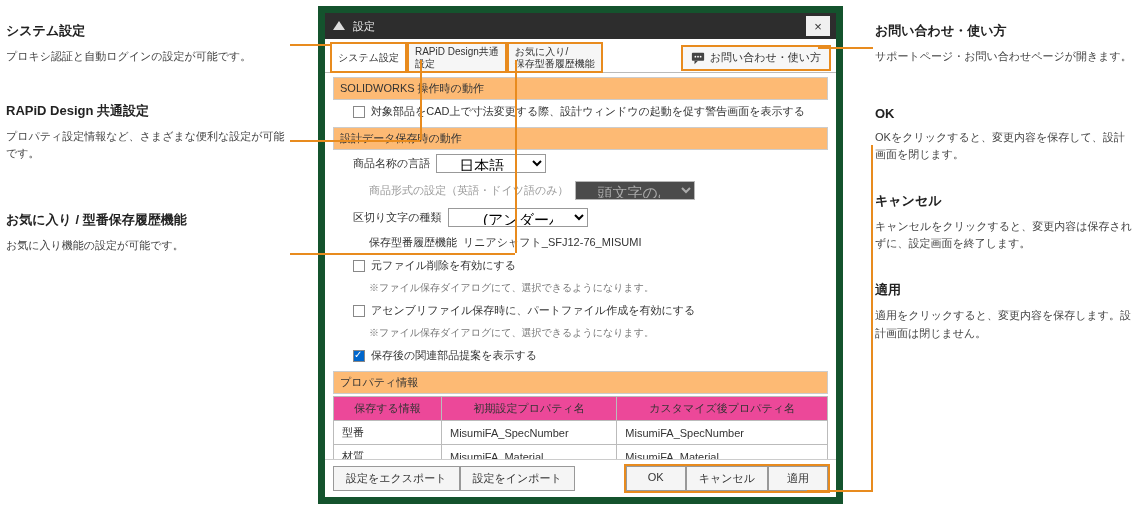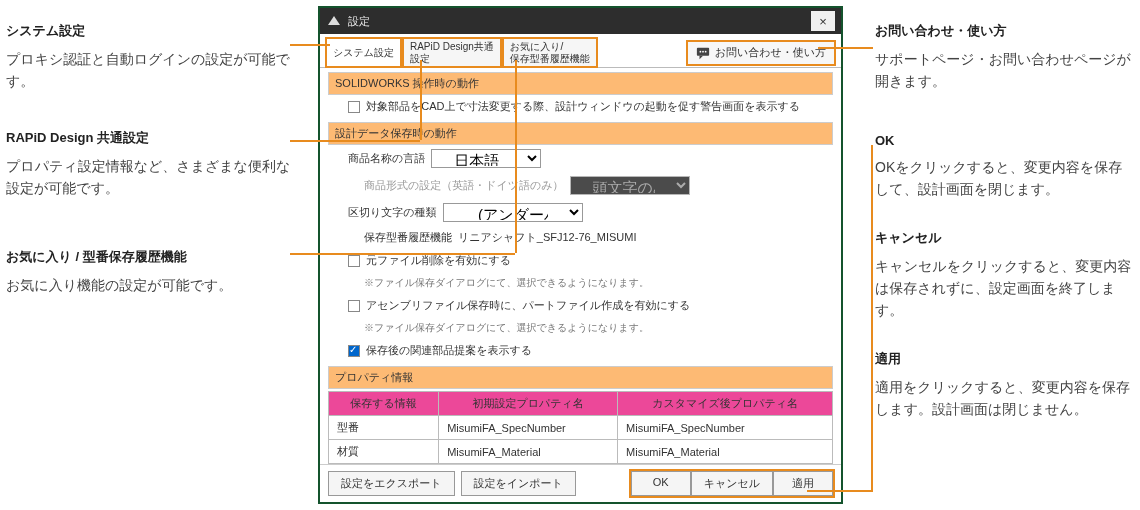--- a/index.html
+++ b/index.html
@@ -2,27 +2,27 @@
 <html><head>
 <meta charset="utf-8">
 <style>
   * { box-sizing: border-box; margin: 0; padding: 0; }
   body { font-family: "Meiryo", "Yu Gothic", "Hiragino Kaku Gothic Pro", sans-serif; font-size: 11px; background: #fff; width: 1140px; height: 510px; position: relative; color: #333; }
   
   
   .left-col { position: absolute; left: 6px; top: 22px; width: 285px; }
   .ann-block { margin-bottom: 28px; }
   .ann-title { font-size: 13px; font-weight: bold; color: #222; margin-bottom: 8px; }
-  .ann-text { font-size: 14px; color: #444; line-height: 1.6; }
+  .ann-text { font-size: 11px; color: #444; line-height: 1.6; }
   
   
   .right-col { position: absolute; left: 875px; top: 22px; width: 260px; }
   
   
-  .dialog { position: absolute; left: 318px; top: 6px; width: 525px; height: 498px; border: 2px solid #14532d; background: #fff; }
+  .dialog { position: absolute; left: 318px; top: 6px; width: 525px; height: 498px; border: 7px solid #14532d; background: #fff; }
   .dlg-titlebar { height: 26px; background: #2d2d2d; color: #eee; display: flex; align-items: center; padding: 0 6px; font-size: 11px; }
   .dlg-titlebar .logo { width: 16px; height: 16px; margin-right: 6px; }
   .dlg-titlebar .logo svg { width: 16px; height: 16px; }
   .dlg-close { margin-left: auto; width: 24px; height: 20px; background: #f0f0f0; color: #333; display: flex; align-items: center; justify-content: center; font-size: 13px; cursor: pointer; }
   
   .dlg-body { padding: 0; height: calc(100% - 26px); display: flex; flex-direction: column; }
   
   .tab-row { display: flex; align-items: stretch; border-bottom: 1px solid #bbb; padding: 4px 6px 0 6px; height: 34px; }
   .tab { border: 1px solid #aaa; border-bottom: none; padding: 2px 6px; font-size: 10px; line-height: 1.2; background: #f6f6f6; margin-right: 2px; min-width: 60px; display: flex; align-items: center; cursor: pointer; }
   .tab.active { background: #fff; }
@@ -44,21 +44,21 @@
   .checkbox.checked::after { content: "✓"; color: #fff; font-size: 10px; position: absolute; top: -2px; left: 0px; }
   .note { color: #777; font-size: 10px; }
   
   select { font-size: 15px; padding: 1px 18px; border: 1px solid #999; height: 19px; background: #fff; }
   .select-dim { color: #888; background: #000000; }
   
   .prop-table { width: 100%; border-collapse: collapse; margin-top: 2px; font-size: 11px; }
   .prop-table th, .prop-table td { border: 1px solid #bbb; padding: 4px 8px; text-align: left; }
   .prop-table th { background: #ec4899; font-weight: normal; text-align: center; }
   
-  .dlg-footer { border-top: 1px solid #ccc; padding: 6px 8px; display: flex; gap: 6px; align-items: center; }
+  .dlg-footer { border-top: 1px solid #ccc; padding: 6px 8px; display: flex; align-items: center; }
   .btn { border: 1px solid #999; background: #f5f5f5; padding: 4px 12px; font-size: 11px; cursor: pointer; min-width: 60px; text-align: center; }
   .footer-right { margin-left: auto; display: flex; gap: 0; outline: 2px solid #e88b1e; }
   .footer-right .btn { border-radius: 0; }
   
   
   .connector { position: absolute; background: #e88b1e; z-index: 5; }
   .c-h { height: 2px; }
   .c-v { width: 2px; }
 </style>
 </head>

